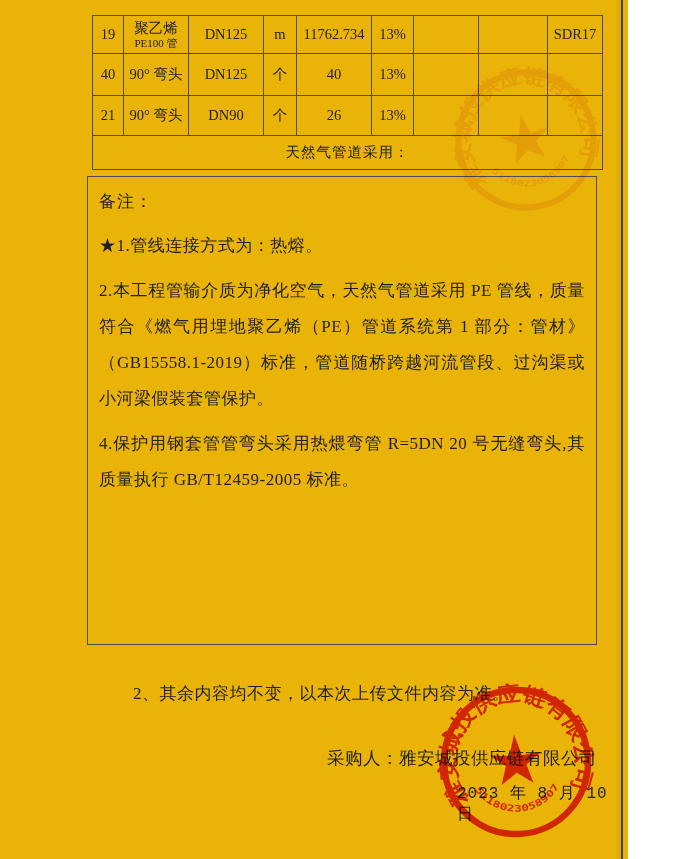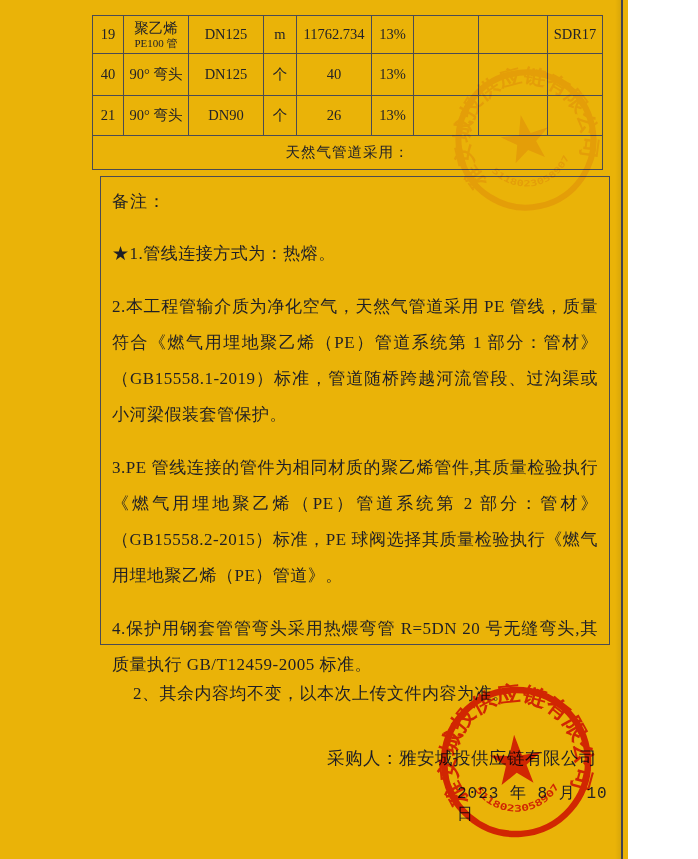--- a/index.html
+++ b/index.html
@@ -36,28 +36,28 @@
   tr.r1{height:38px} tr.r2{height:42px} tr.r3{height:40px}
   tr.total-row{height:34px}
   td.total-cell{
     text-align:right;padding-right:116px;
     font-size:15.5px;letter-spacing:1px;
   }
   .name2{font-size:11px}
 
   
   .notes-box{
-    position:absolute;left:100px;top:176px;width:510px;height:469px;
+    position:absolute;left:87px;top:176px;width:510px;height:469px;
     border:1px solid #4b4b53;box-sizing:border-box;
     padding:8px 11px 0 11px;
   }
   .notes-title{font-size:17px;letter-spacing:1px;line-height:34px;margin:0 0 6px 0;}
   .note-para{
     font-size:17px;line-height:36px;letter-spacing:0.5px;
-    margin:17px 0 6px 0;text-align:justify;
+    margin:9px 0 6px 0;text-align:justify;
   }
 
   
   .amendment{position:absolute;left:133px;top:682px;font-size:17px;letter-spacing:0.5px;}
   .purchaser{position:absolute;left:327px;top:746px;font-size:17.5px;letter-spacing:0.5px;}
   .sign-date{position:absolute;left:457px;top:783px;font-size:16px;letter-spacing:1px;font-family:Liberation Mono, monospace;}
 
   
   .stamp{position:absolute;pointer-events:none;}
   .stamp-bottom{
@@ -135,21 +135,20 @@
       <tr class="total-row">
         <td colspan="9" class="total-cell">天然气管道采用：</td>
       </tr>
     </tbody>
   </table>
 
   <div class="notes-box">
     <div class="notes-title">备注：</div>
     <p class="note-para">★1.管线连接方式为：热熔。</p>
     <p class="note-para">2.本工程管输介质为净化空气，天然气管道采用 PE 管线，质量符合《燃气用埋地聚乙烯（PE）管道系统第 1 部分：管材》（GB15558.1-2019）标准，管道随桥跨越河流管段、过沟渠或小河梁假装套管保护。</p>
-    <p class="note-para">3.PE 管线连接的管件为相同材质的聚乙烯管件,其质量检验执行《燃气用埋地聚乙烯（PE）管道系统第 2 部分：管材》（GB15558.2-2015）标准，PE 球阀选择其质量检验执行《燃气用埋地聚乙烯（PE）管道》。</p>
     <p class="note-para">4.保护用钢套管管弯头采用热煨弯管 R=5DN 20 号无缝弯头,其质量执行 GB/T12459-2005 标准。</p>
   </div>
 
   <div class="amendment">2、其余内容均不变，以本次上传文件内容为准。</div>
   <div class="purchaser">采购人：雅安城投供应链有限公司</div>
   <div class="sign-date">2023 年 8 月 10 日</div>
 
   <div class="stamp stamp-top">
     <svg viewBox="0 0 200 200">
       <circle cx="100" cy="100" r="90" fill="none" class="ink" stroke-width="8"></circle>

